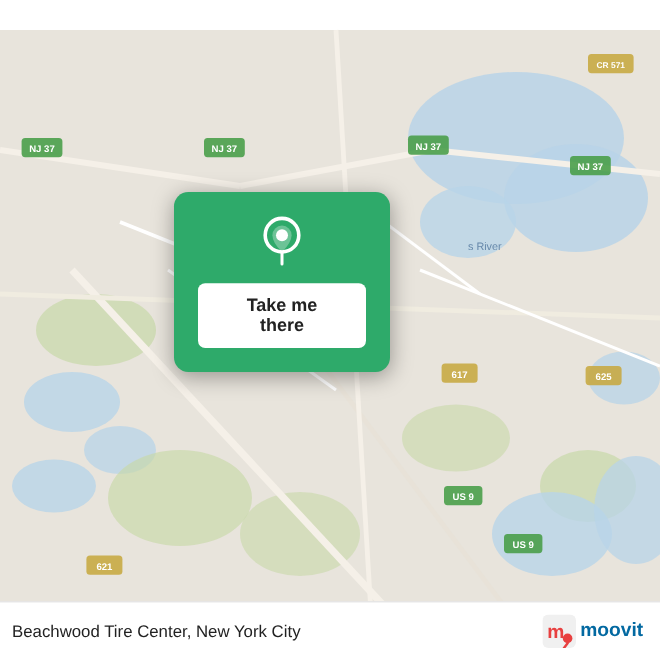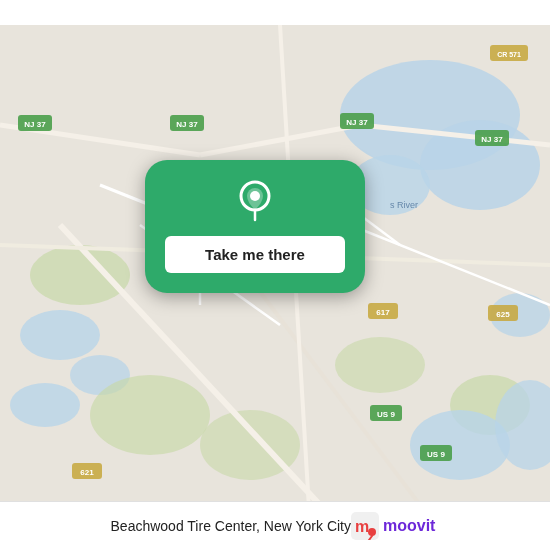--- a/index.html
+++ b/index.html
@@ -25,23 +25,23 @@
       position: absolute;
       top: 0;
       left: 0;
     }
 
     
     #popup-card {
       position: absolute;
       top: 160px;
       left: 145px;
-      width: 220px;
+      width: 180px;
       background: #2eaa6a;
-      border-radius: 22px;
+      border-radius: 12px;
       display: flex;
       flex-direction: column;
       align-items: center;
       padding: 18px 20px 20px;
       box-shadow: 0 4px 18px rgba(0,0,0,0.35);
       z-index: 10;
     }
 
     #popup-pin-icon {
       width: 44px;
@@ -64,42 +64,42 @@
 
     
     #bottom-bar {
       position: absolute;
       bottom: 0;
       left: 0;
       width: 100%;
       background: white;
       display: flex;
       align-items: center;
-      justify-content: center;
+      justify-content: space-between;
       padding: 10px 14px 10px 10px;
       border-top: 1px solid #e0e0e0;
       z-index: 20;
     }
 
     #location-text {
       font-size: 14px;
       color: #222;
       font-weight: 400;
     }
 
     #moovit-logo {
       display: flex;
       align-items: center;
       gap: 4px;
     }
 
     #moovit-text {
       font-size: 16px;
       font-weight: 700;
-      color: #6d28d9;
+      color: #0369a1;
     }
 
     #moovit-m-icon {
       width: 28px;
       height: 28px;
     }
 
     
     #attribution {
       position: absolute;

